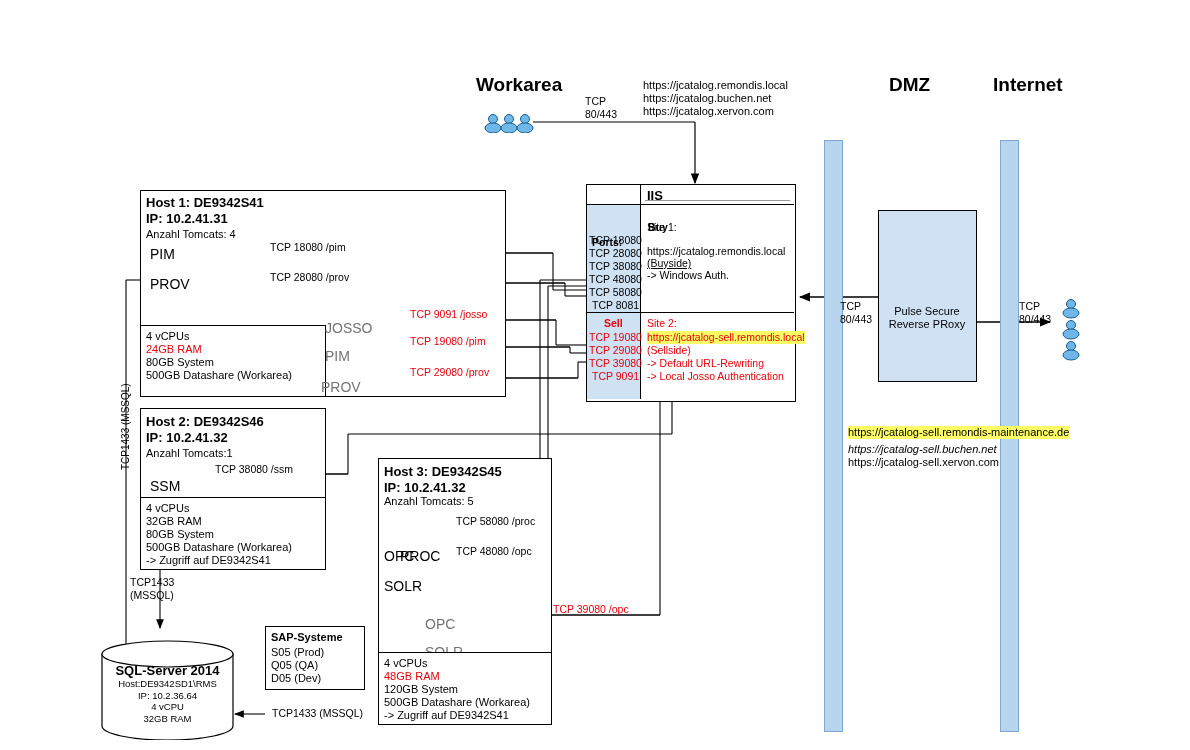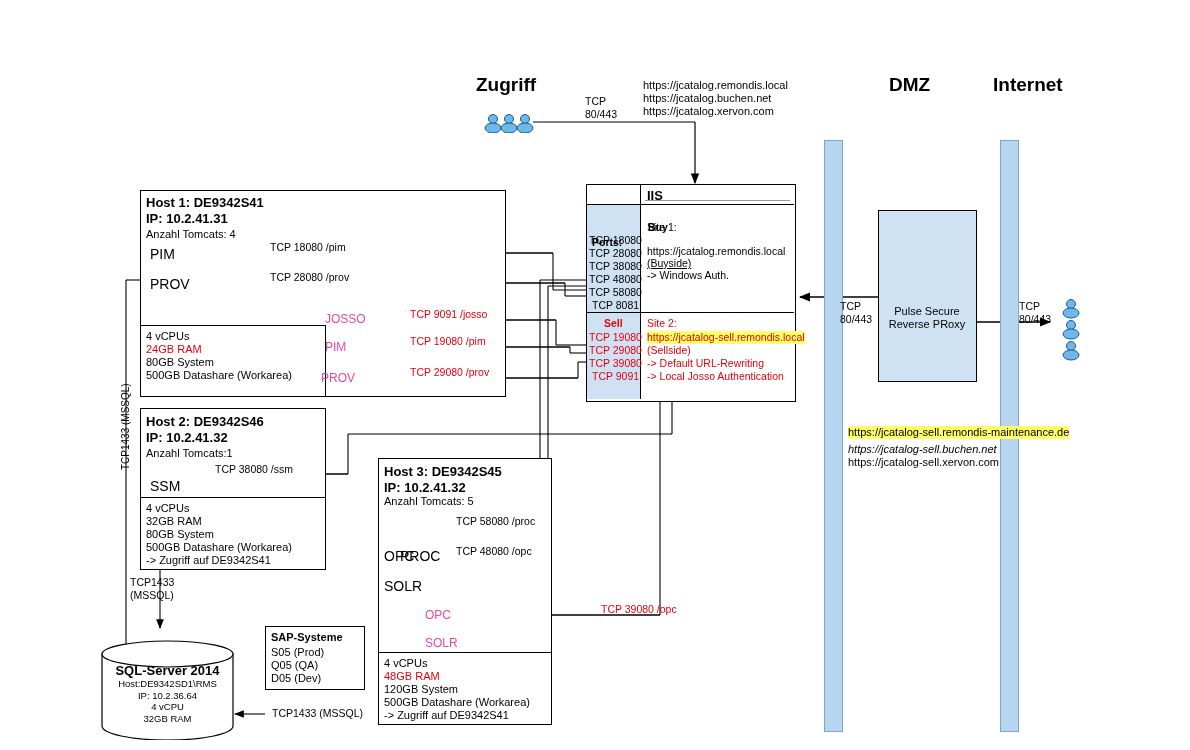--- a/index.html
+++ b/index.html
@@ -15,21 +15,21 @@
   .abs { position:absolute; }
   .zone-label { font-size:19px; font-weight:bold; color:#000; }
   .box { border:1px solid #000; background:#fff; }
   .txt { font-size:10.5px; line-height:12.5px; white-space:pre; }
   .txt11 { font-size:11px; line-height:13px; white-space:pre; }
   .bold { font-weight:bold; }
   .red { color:#e8000d; }
   .hl { background:#ffff66; }
   .big { font-size:13px; font-weight:bold; }
   .node-label { font-size:14px; }
-  .node-label.redl { color:#ec4899; font-size:12px; }
+  .node-label.redl { color:#737373; font-size:14px;margin-top:8px; }
   .vbar { background:#b8d5f0; border:1px solid #7ba7d0; }
   .iisbox { border:1px solid #000; background:#ffffff; }
   .portcol { background:#cfe2f3; }
   .pulse { background:#cfe2f3; border:1px solid #000; }
   .vert-text { transform:rotate(-90deg); transform-origin:left top; white-space:nowrap; font-size:10px;}
   .small9 { font-size:9.5px; line-height:11.5px; white-space:pre; }
 </style>
 </head>
 <body>
 
@@ -89,21 +89,21 @@
   <line x1="126" y1="660" x2="150" y2="660" stroke="#000" stroke-width="1.1" marker-end="url(#ah)"></line>
 
   <line x1="160" y1="568" x2="160" y2="628" stroke="#000" stroke-width="1.1" marker-end="url(#ah)"></line>
 
   <line x1="265" y1="714" x2="235" y2="714" stroke="#000" stroke-width="1.1" marker-end="url(#ah)"></line>
 
   <line x1="878" y1="297" x2="800" y2="297" stroke="#000" stroke-width="1.3" marker-end="url(#ah)"></line>
   <line x1="975" y1="322" x2="1050" y2="322" stroke="#000" stroke-width="1.3" marker-end="url(#ah)"></line>
 </svg>
 
-<div class="abs zone-label" style="left:476px; top:74px;">Zugriff</div>
+<div class="abs zone-label" style="left:476px; top:74px;">Workarea</div>
 <div class="abs zone-label" style="left:889px; top:74px;">DMZ</div>
 <div class="abs zone-label" style="left:993px; top:74px;">Internet</div>
 
 <div class="abs" style="left:484px; top:113px;">
   <svg width="52" height="20" viewBox="0 0 52 20">
     <g fill="#6fb7e8" stroke="#1a5d8f" stroke-width="1">
       <circle cx="9" cy="6" r="4.5"></circle>
         <ellipse cx="9" cy="15" rx="8" ry="5"></ellipse>
       <circle cx="25" cy="6" r="4.5"></circle>
         <ellipse cx="25" cy="15" rx="8" ry="5"></ellipse>
@@ -207,21 +207,21 @@
 
 <div class="abs box" style="left:378px; top:652px; width:172px; height:71px;"></div>
 <div class="abs txt11" style="left:384px; top:657px;">4 vCPUs</div>
 <div class="abs txt11 red" style="left:384px; top:670px;">48GB RAM</div>
 <div class="abs txt11" style="left:384px; top:683px;">120GB System</div>
 <div class="abs txt11" style="left:384px; top:696px;">500GB Datashare (Workarea)</div>
 <div class="abs txt11" style="left:384px; top:709px;">-&gt; Zugriff auf DE9342S41</div>
 
 <div class="abs txt" style="left:456px; top:515px;">TCP 58080 /proc</div>
 <div class="abs txt" style="left:456px; top:545px;">TCP 48080 /opc</div>
-<div class="abs txt red" style="left:553px; top:603px;margin-left:48px;">TCP 39080 /opc</div>
+<div class="abs txt red" style="left:553px; top:603px;">TCP 39080 /opc</div>
 
 <div class="abs vert-text" style="left:120px; top:470px;">TCP1433 (MSSQL)</div>
 <div class="abs txt" style="left:130px; top:576px;">TCP1433
 (MSSQL)</div>
 <div class="abs txt" style="left:272px; top:707px;">TCP1433 (MSSQL)</div>
 
 <div class="abs" style="left:100px; top:640px; width:135px; height:100px;">
   <svg width="135" height="100" viewBox="0 0 135 100">
     <path d="M2,14 L2,86 A 65 14 0 0 0 133 86 L133,14 Z" fill="#ffffff" stroke="#000" stroke-width="1.2"></path>
     <ellipse cx="67.5" cy="14" rx="65.5" ry="13" fill="#ffffff" stroke="#000" stroke-width="1.2"></ellipse>

